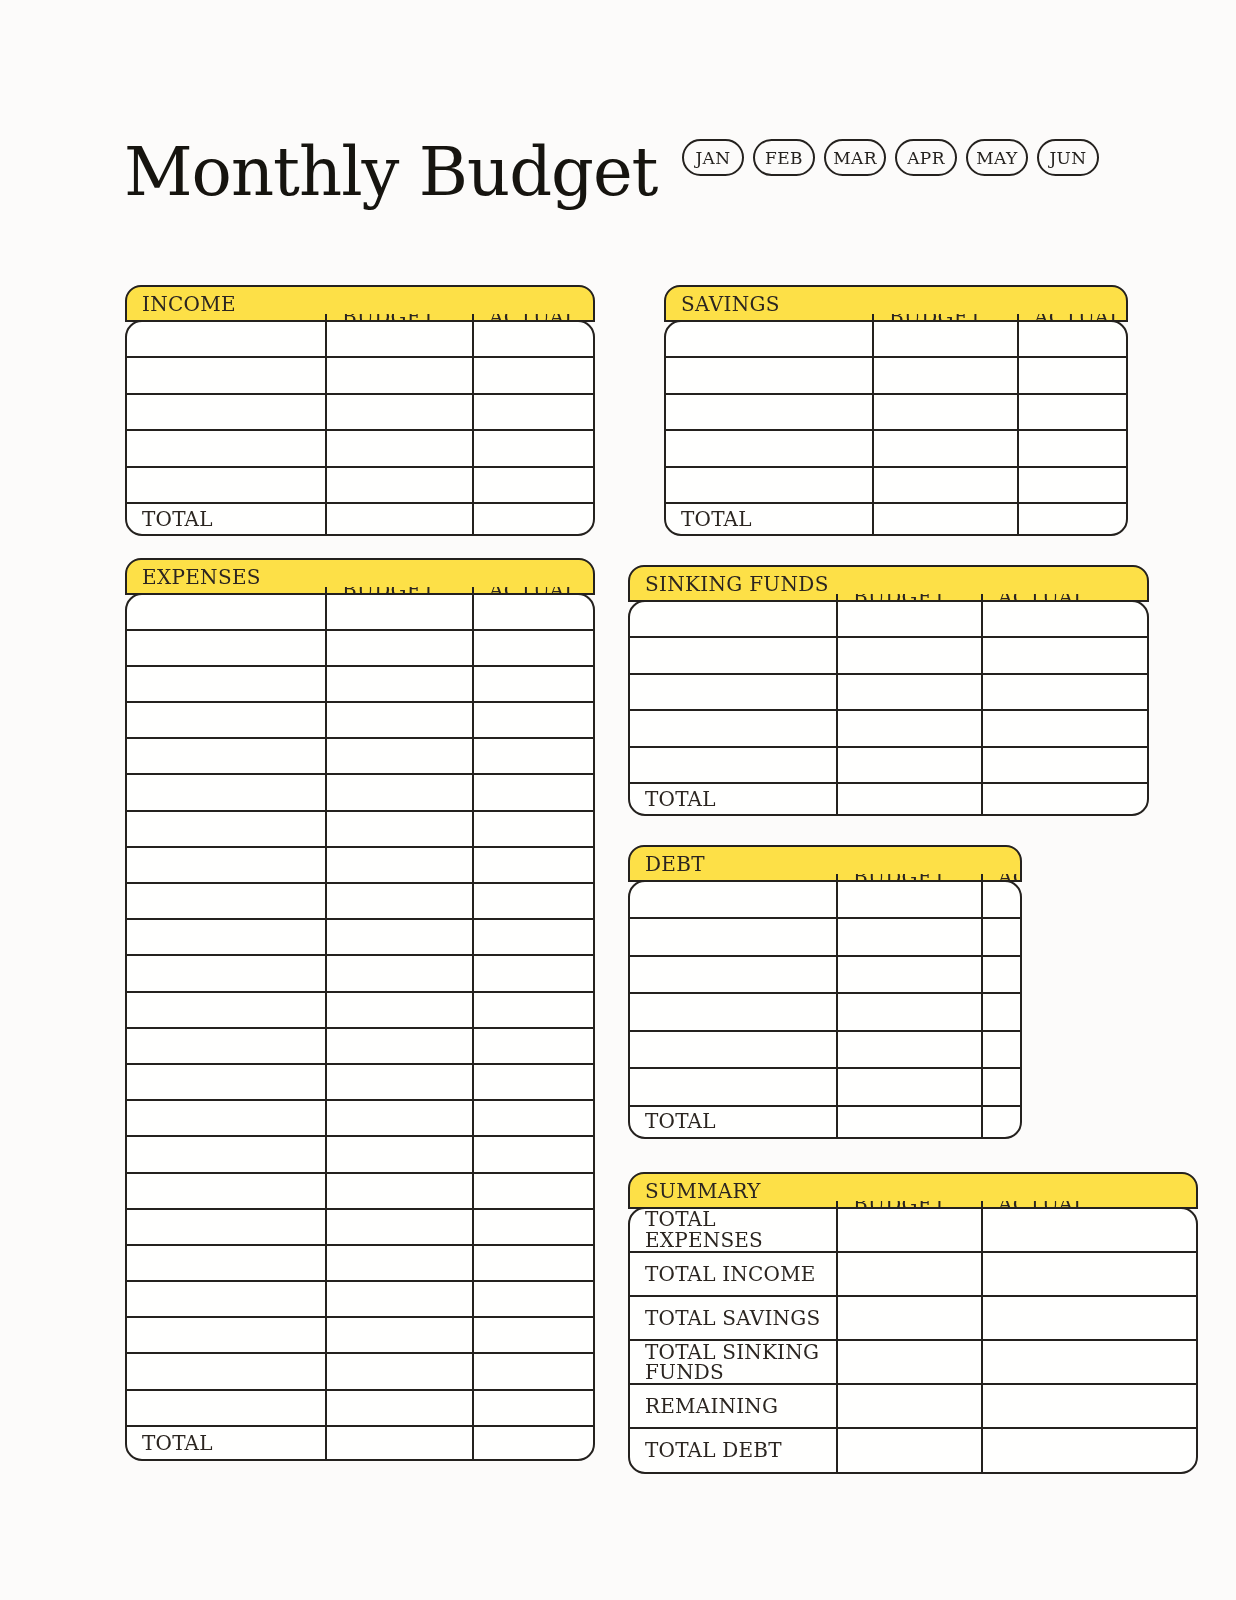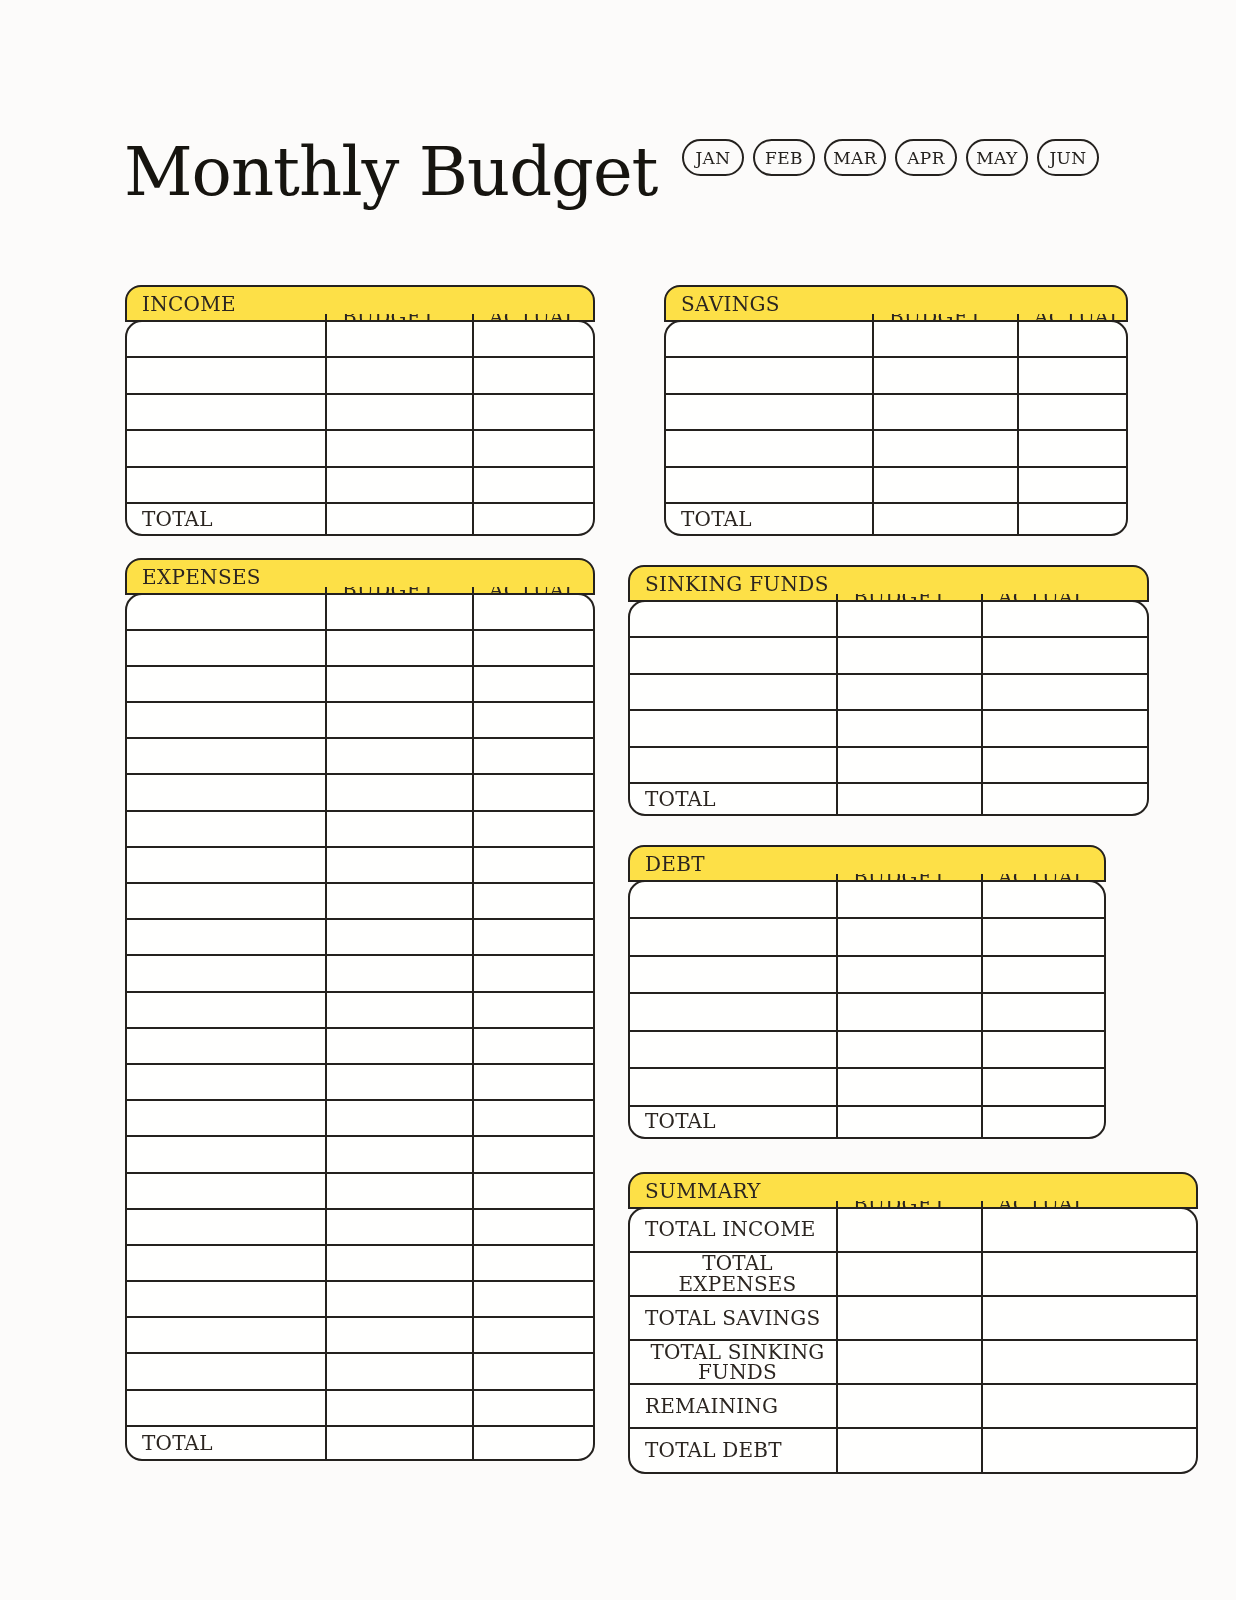--- a/index.html
+++ b/index.html
@@ -46,21 +46,20 @@
   .hcell + .hcell{border-left:2.5px solid #24211e;margin-top:27px;}
   .t-body{
     position:relative;z-index:2;
     background:#fffffe;
     border:2.5px solid #24211e;border-radius:17px;
     margin-top:-2.5px;overflow:hidden;
   }
   .t-row{
     display:grid;grid-template-columns:var(--c1) var(--c2) 1fr;
     border-bottom:2px solid #24211e;
-    text-align:center;
   }
   .t-row:last-child{border-bottom:none;}
   .t-row .cell{box-sizing:border-box;height:var(--rh);}
   .t-row .cell + .cell{border-left:2px solid #24211e;}
   .t-row.total-row .cell{height:var(--th);}
   .label-cell{
     display:flex;align-items:center;padding:2px 6px 2px 15px;
     font-size:20px;letter-spacing:.2px;color:#2b2520;line-height:1.02;
   }
 </style>
@@ -325,21 +324,21 @@
           <div class="cell"></div>
         </div>
         <div class="t-row total-row">
           <div class="cell label-cell">TOTAL</div>
           <div class="cell"></div>
           <div class="cell"></div>
         </div>
       </div>
   </section>
 
-  <section class="budget-table" style="left:628px;top:845px;width:478px;--c1:206px;--c2:145px;--rh:35.5px;--th:30px;">
+  <section class="budget-table" style="left:628px;top:845px;width:394px;--c1:206px;--c2:145px;--rh:35.5px;--th:30px;">
     <header class="t-head">
       <div class="hcell">DEBT</div>
       <div class="hcell">BUDGET</div>
       <div class="hcell">ACTUAL</div>
     </header>
     <div class="t-body">
         <div class="t-row">
           <div class="cell label-cell"></div>
           <div class="cell"></div>
           <div class="cell"></div>
@@ -378,30 +377,30 @@
   </section>
 
   <section class="budget-table" style="left:628px;top:1172px;width:570px;--c1:206px;--c2:145px;--rh:42.2px;--th:42.2px;">
     <header class="t-head">
       <div class="hcell">SUMMARY</div>
       <div class="hcell">BUDGET</div>
       <div class="hcell">ACTUAL</div>
     </header>
     <div class="t-body">
         <div class="t-row">
+          <div class="cell label-cell">TOTAL EXPENSES</div>
+          <div class="cell"></div>
+          <div class="cell"></div>
+        </div>
+        <div class="t-row">
           <div class="cell label-cell">TOTAL INCOME</div>
           <div class="cell"></div>
           <div class="cell"></div>
         </div>
         <div class="t-row">
-          <div class="cell label-cell">TOTAL EXPENSES</div>
-          <div class="cell"></div>
-          <div class="cell"></div>
-        </div>
-        <div class="t-row">
           <div class="cell label-cell">TOTAL SAVINGS</div>
           <div class="cell"></div>
           <div class="cell"></div>
         </div>
         <div class="t-row">
           <div class="cell label-cell">TOTAL SINKING FUNDS</div>
           <div class="cell"></div>
           <div class="cell"></div>
         </div>
         <div class="t-row">

